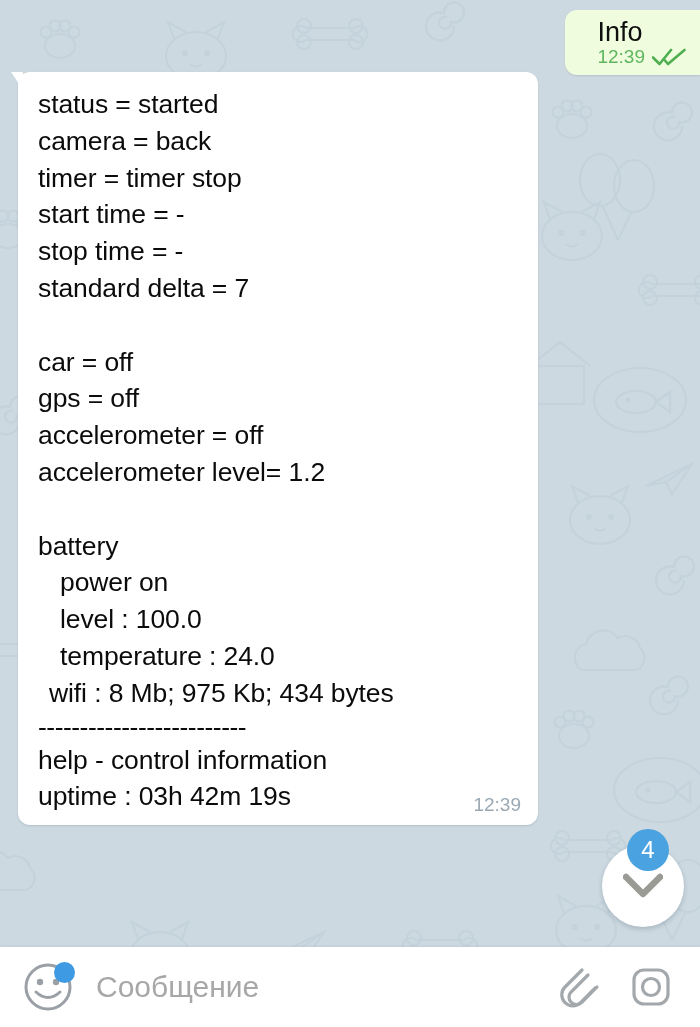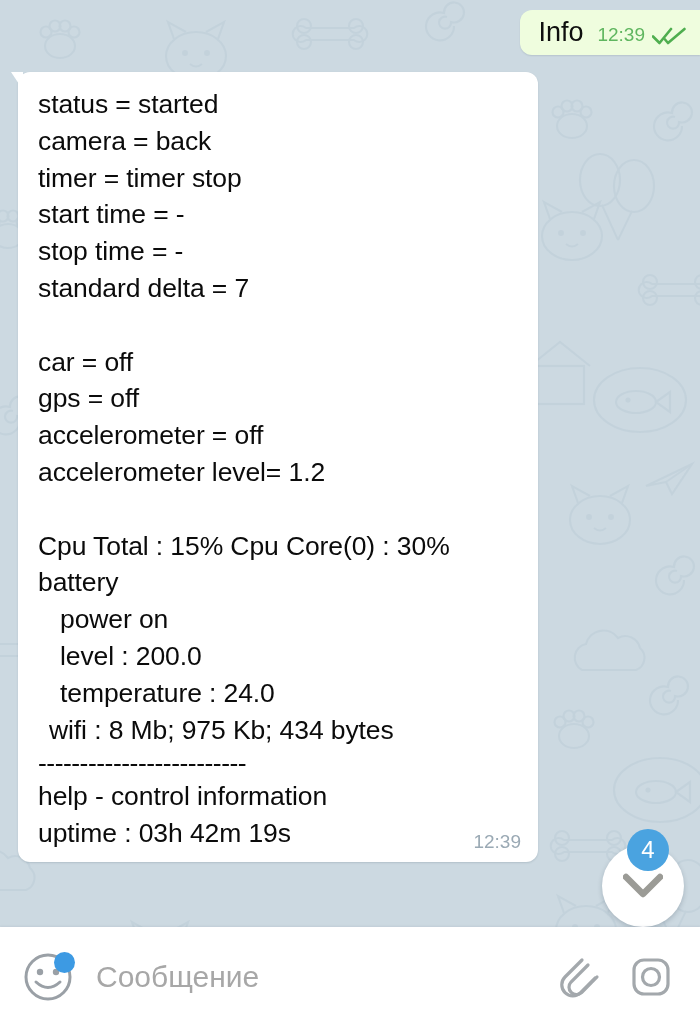--- a/index.html
+++ b/index.html
@@ -42,20 +42,21 @@
   .bubble-out {
     position: absolute;
     right: 0;
     top: 10px;
     background: #effdde;
     border-radius: 12px 0 0 12px;
     padding: 9px 14px 9px 18px;
     display: flex;
     align-items: baseline;
     box-shadow: 0 1px 1.5px rgba(40,60,80,0.13);
+    flex-direction: column;
   }
   .bubble-out .msg-text {
     font-size: 27px;
     color: #0f0f0f;
     line-height: 1;
   }
   .bubble-out .meta {
     display: flex;
     align-items: center;
     margin-left: 14px;
@@ -149,21 +150,21 @@
     display: flex;
     align-items: center;
     justify-content: center;
     cursor: pointer;
   }
 
   
   #composer {
     position: absolute;
     left: 0; right: 0; bottom: 0;
-    height: 100px;
+    height: 80px;
     background: #ffffff;
     display: flex;
     align-items: center;
     padding: 0 22px 0 22px;
     box-shadow: 0 -1px 2px rgba(40,60,80,0.07);
   }
   #emoji-button {
     position: relative;
     width: 52px;
     height: 52px;
@@ -312,24 +313,23 @@
       <div class="info-line">timer = timer stop</div>
       <div class="info-line">start time = -</div>
       <div class="info-line">stop time = -</div>
       <div class="info-line">standard delta = 7</div>
       <div class="info-line blank"></div>
       <div class="info-line">car = off</div>
       <div class="info-line">gps = off</div>
       <div class="info-line">accelerometer = off</div>
       <div class="info-line">accelerometer level= 1.2</div>
       <div class="info-line blank"></div>
-      <div class="info-line">Cpu Total : 15% Cpu Core(0) : 30%</div>
       <div class="info-line">battery</div>
       <div class="info-line indent-1">power on</div>
-      <div class="info-line indent-1">level : 200.0</div>
+      <div class="info-line indent-1">level : 100.0</div>
       <div class="info-line indent-1">temperature : 24.0</div>
       <div class="info-line indent-half">wifi : 8 Mb; 975 Kb; 434 bytes</div>
       <div class="info-line divider">-------------------------</div>
       <div class="info-line">help - control information</div>
       <div class="info-line">uptime : 03h 42m 19s</div>
 
       <span class="bubble-time">12:39</span>
     </div>
   </div>
 

